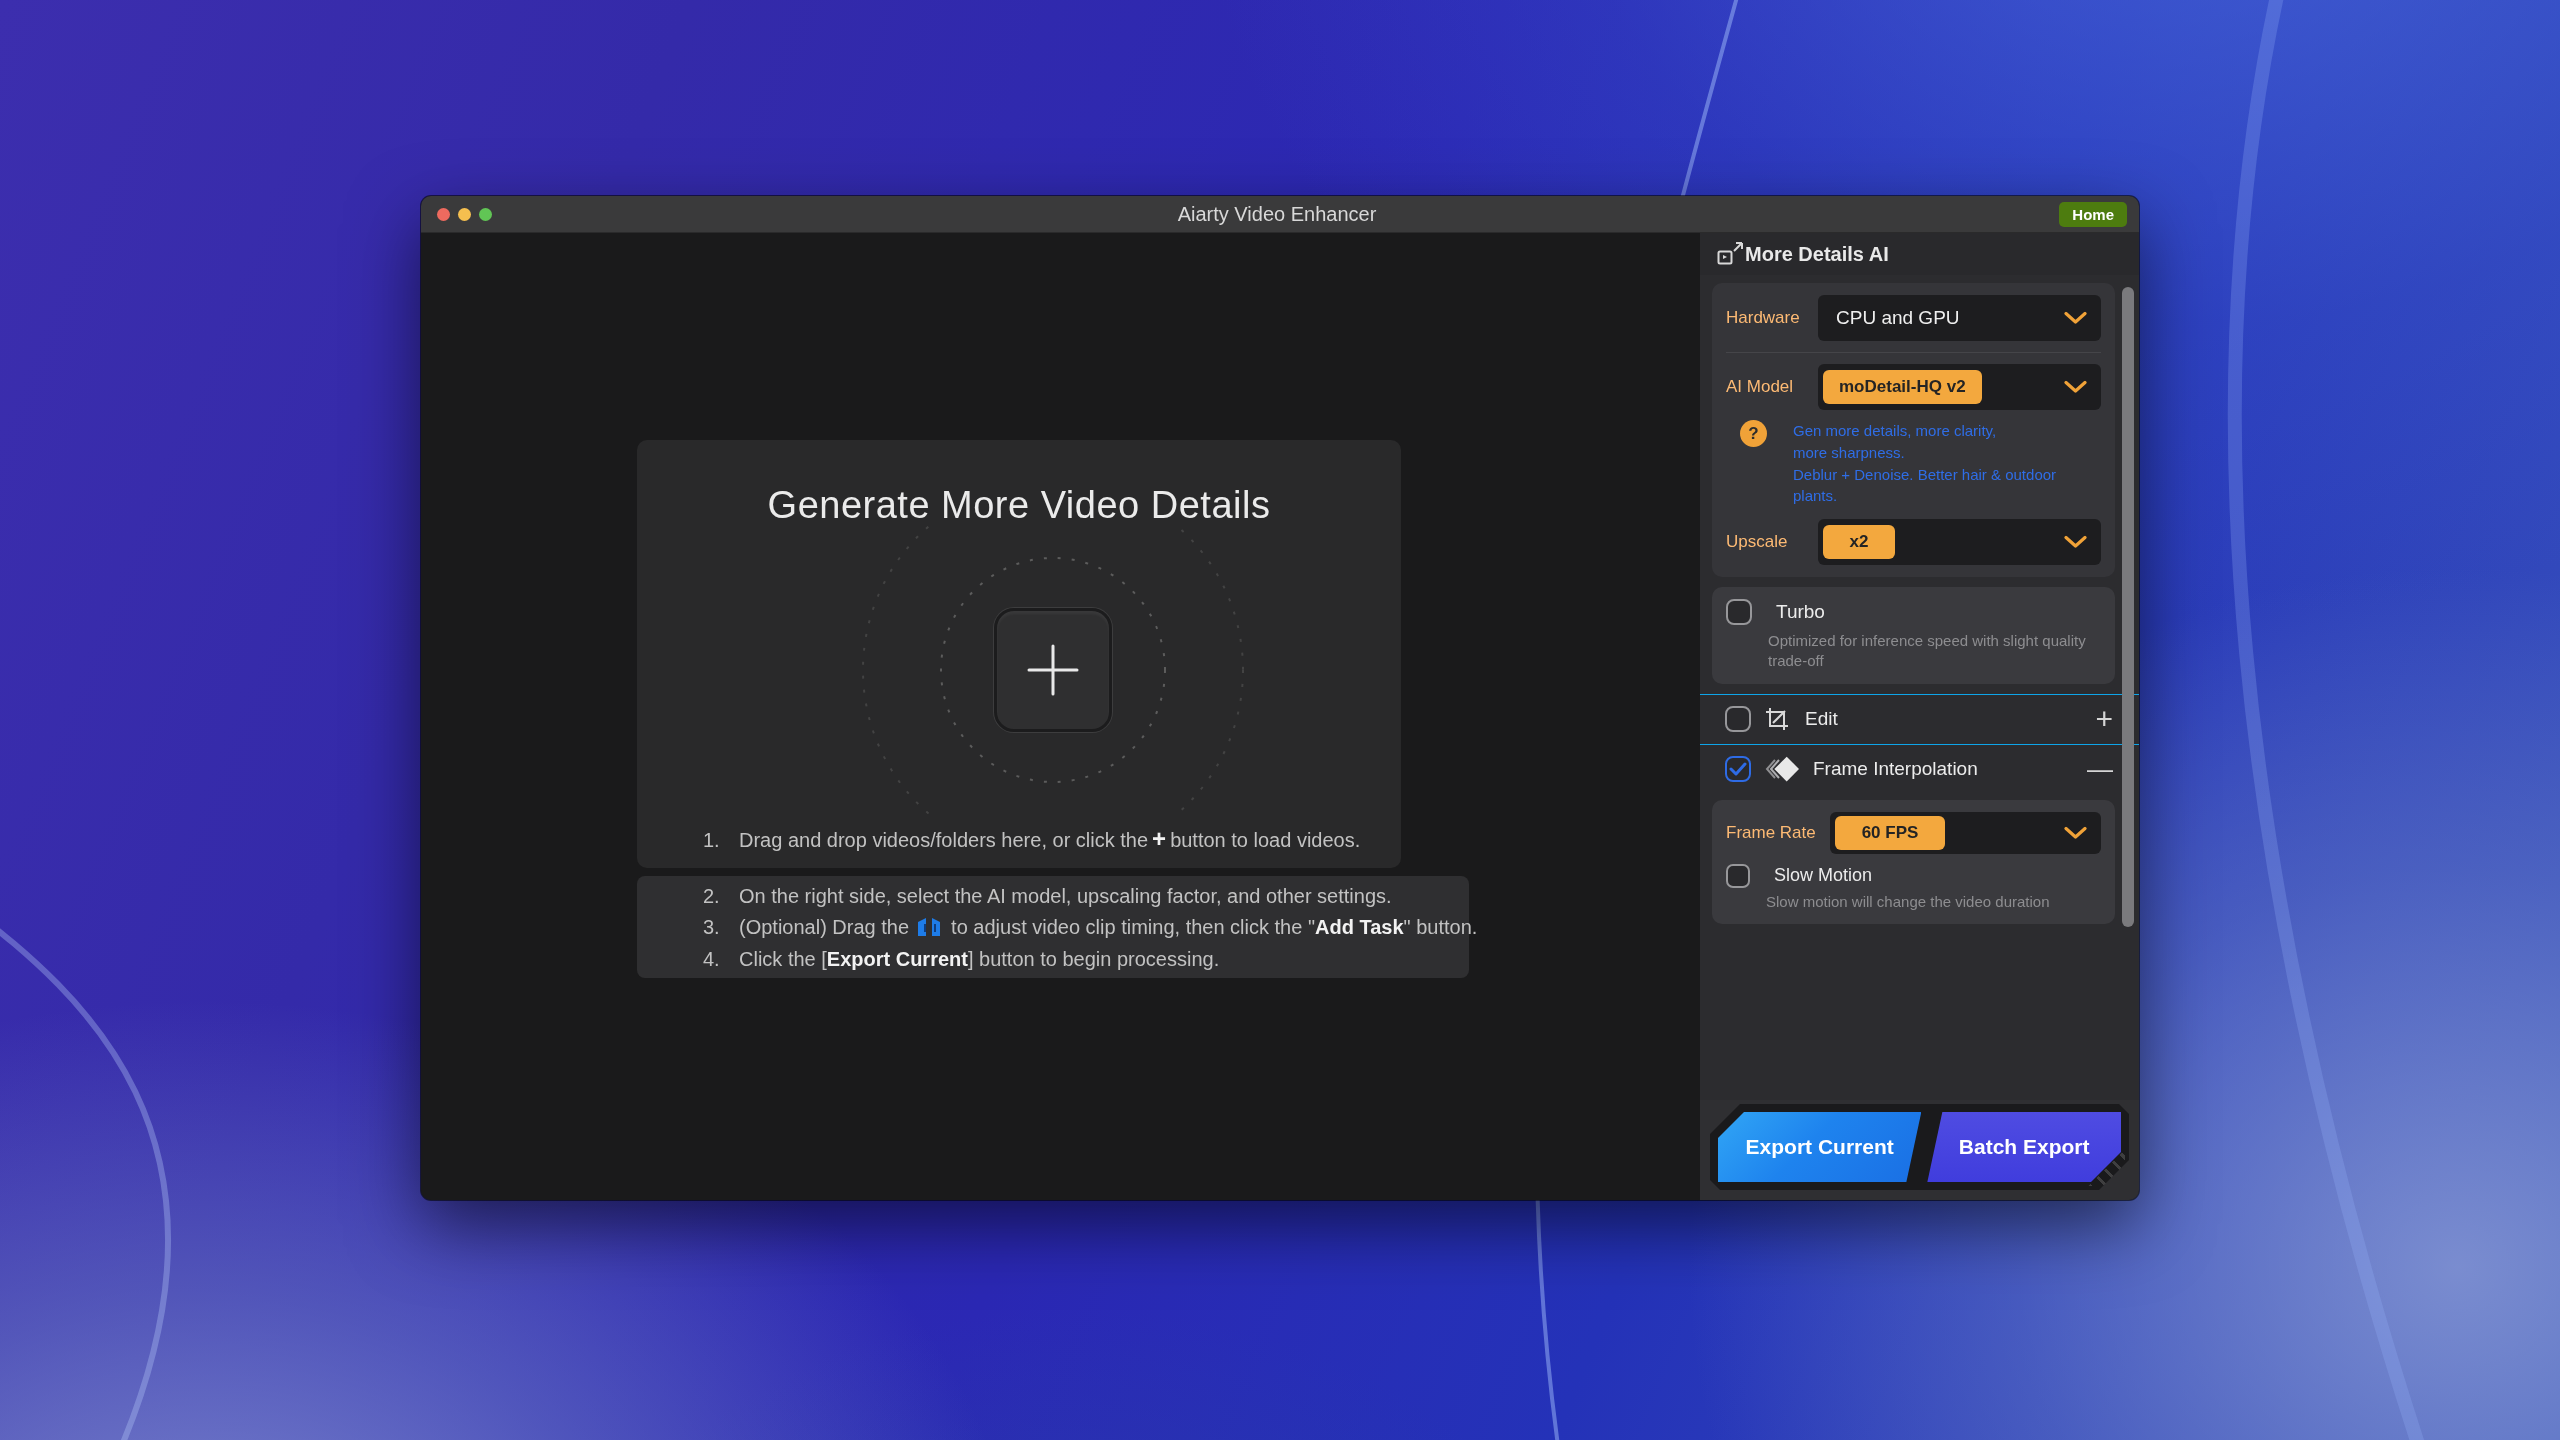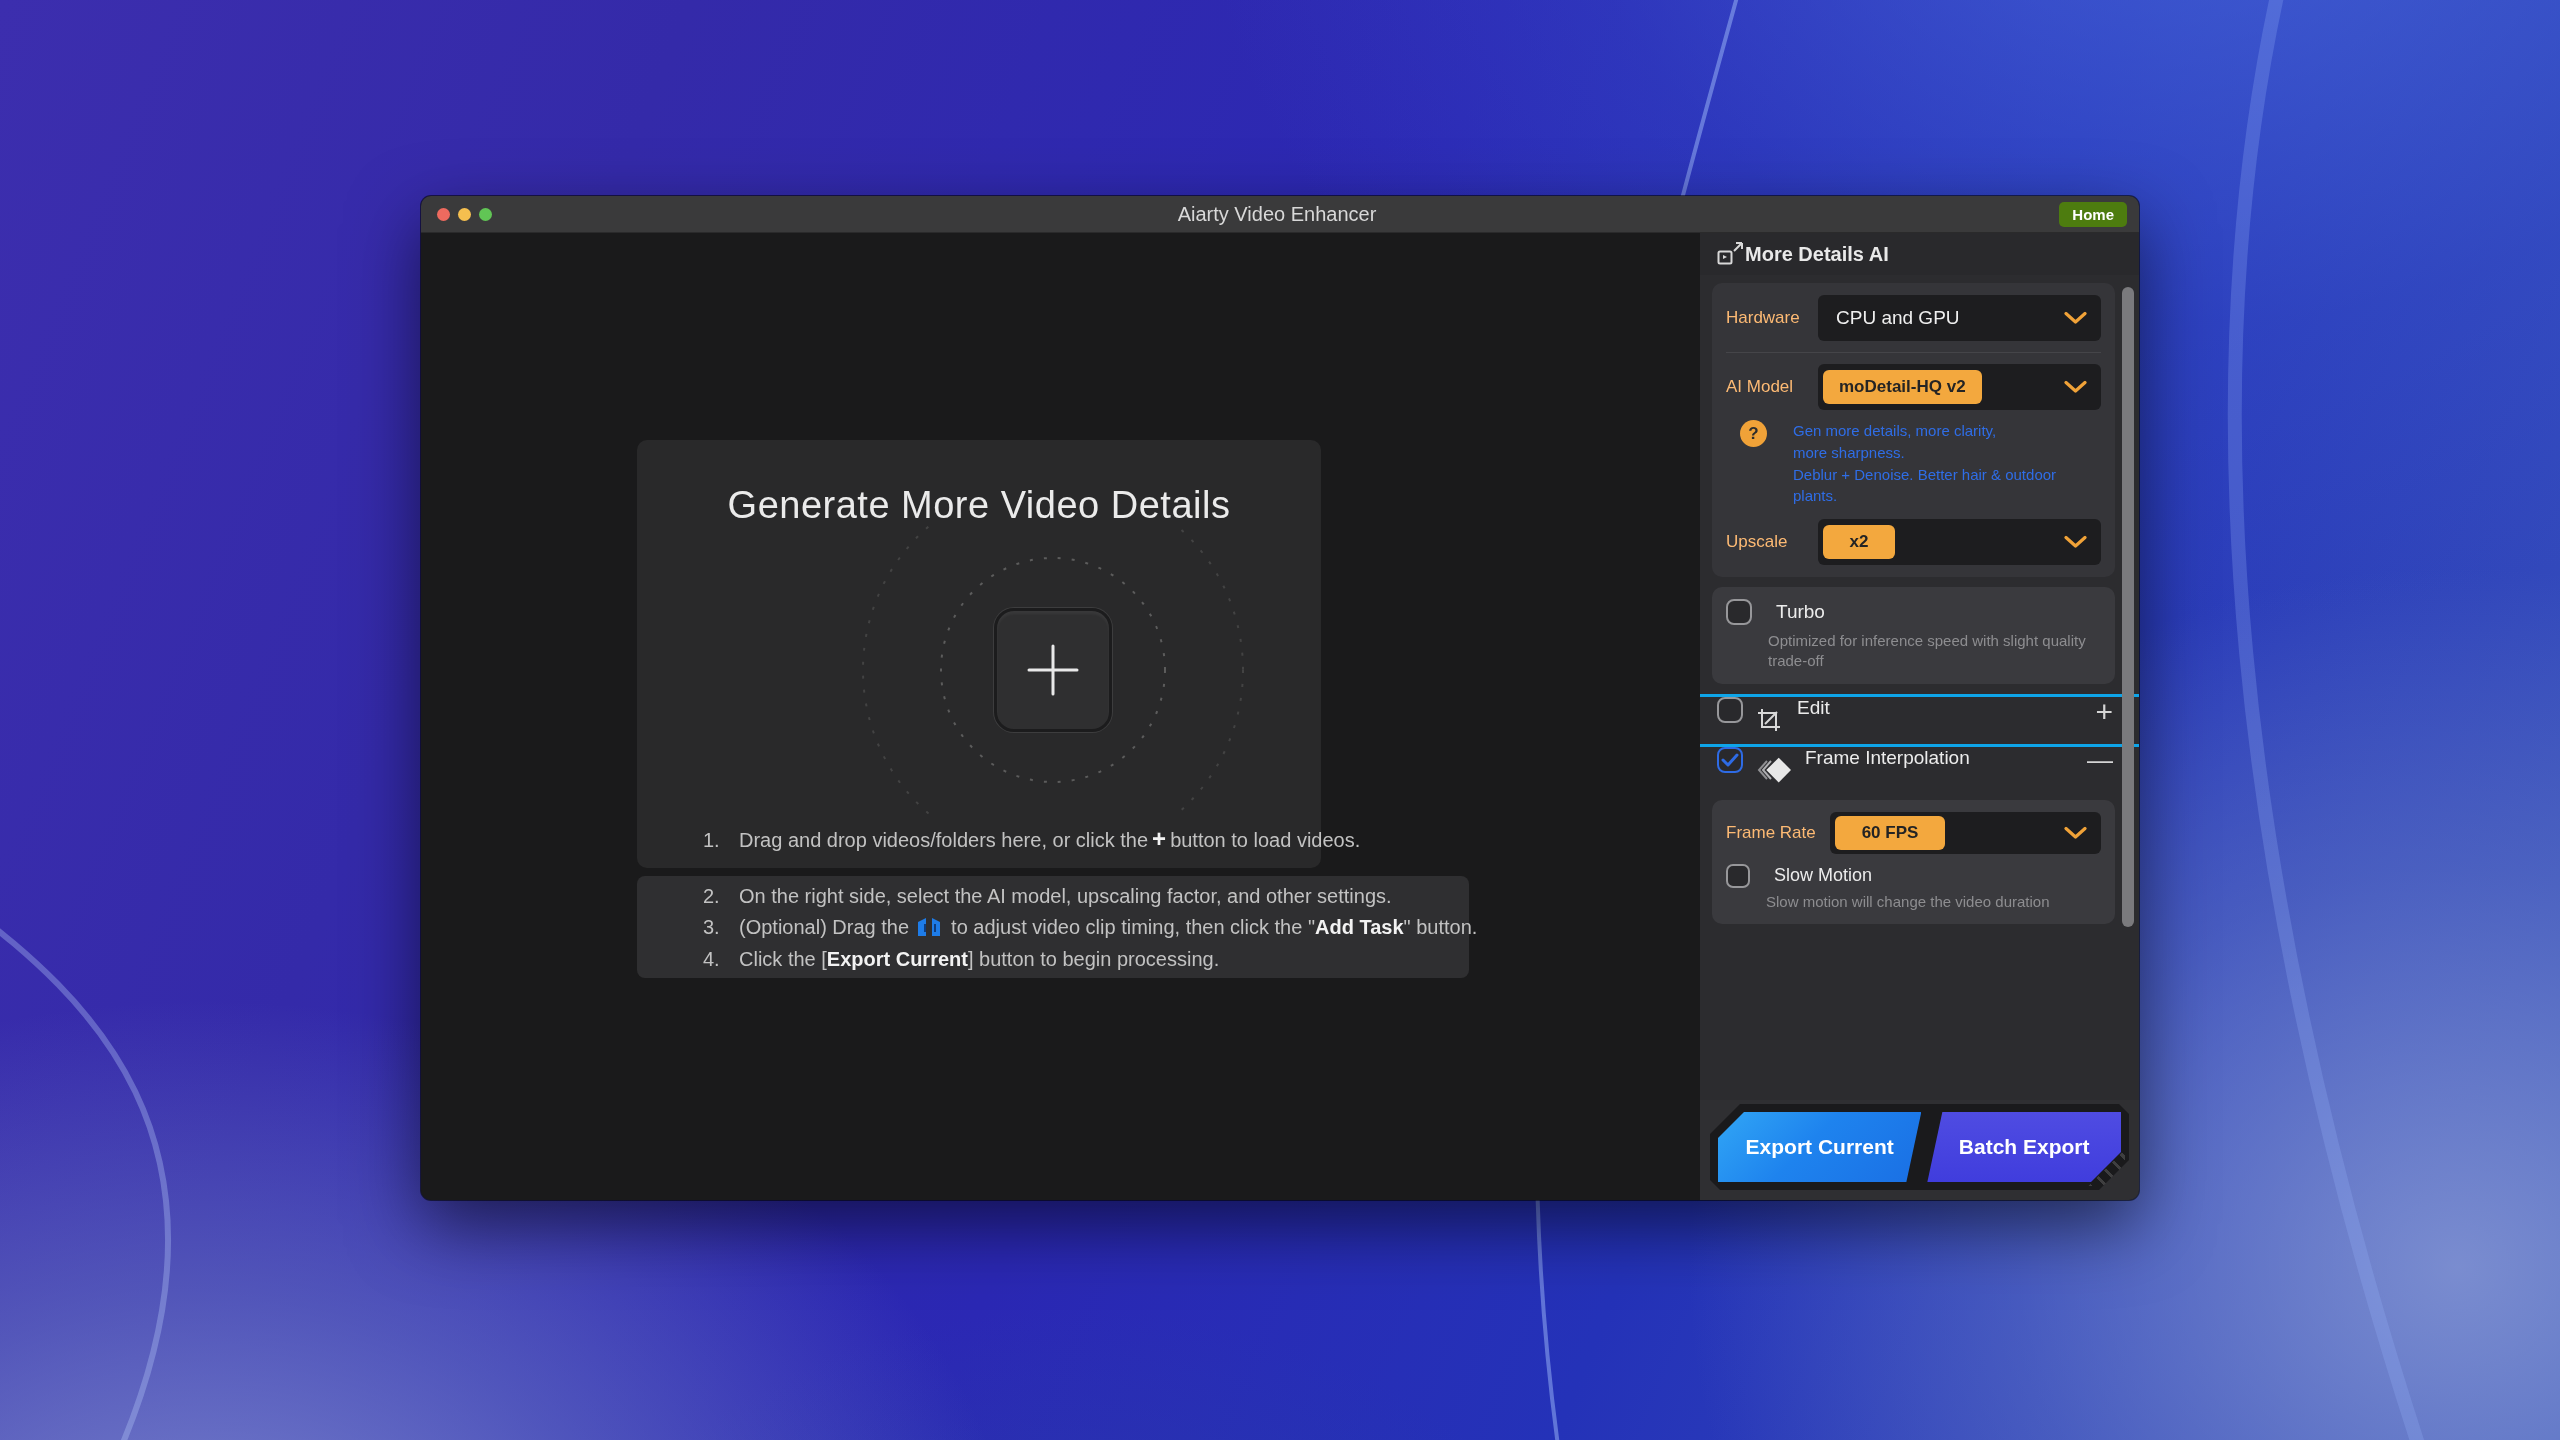--- a/index.html
+++ b/index.html
@@ -39,21 +39,21 @@
     position:absolute; right:12px; top:6px; height:25px; padding:0 13px;
     background:#4d7c0f; color:#fff; font-size:15px; font-weight:bold;
     border:none; border-radius:5px; display:flex; align-items:center; cursor:pointer;
   }
 
   .content { flex:1; display:flex; min-height:0; }
 
   
   .main { flex:1; position:relative; background:#1a1a1b; }
   .drop-panel {
-    position:absolute; left:216px; top:207px; width:684px; height:428px;
+    position:absolute; left:216px; top:207px; width:764px; height:428px;
     background:#29292a; border-radius:10px;
   }
   .drop-heading {
     position:absolute; top:44px; left:0; right:0; text-align:center;
     color:#ebebeb; font-size:38px; font-weight:500; letter-spacing:.5px;
   }
   .circles-svg { position:absolute; inset:0; }
   .plus-btn {
     position:absolute; left:357px; top:168px; width:118px; height:124px;
     border-radius:20px; background:#2f2f30; border:3px solid #1c1c1d;
@@ -119,21 +119,21 @@
   .sub-panel { margin:0 24px 10px 12px; background:#3a3a3e; border-radius:10px; padding:12px 14px; }
   .checkbox {
     width:26px; height:26px; border-radius:8px; border:2px solid #97979a; background:#29292c;
     flex:0 0 auto; cursor:pointer; display:flex; align-items:center; justify-content:center;
   }
   .checkbox.small { width:24px; height:24px; border-radius:7px; }
   .checkbox.checked { border-color:#2e6be5; }
   .check-label { color:#ececec; font-size:19px; margin-left:24px; }
   .desc { color:#8d8d90; font-size:15px; line-height:1.35; margin:6px 0 0 42px; max-width:340px; }
 
-  .feature-row { height:50px; display:flex; padding:0 18px 0 17px; border-top:3px solid #0ea5e9; }
+  .feature-row { height:50px; display:flex; align-items:center; padding:0 18px 0 25px; border-top:1px solid #0ea5e9; }
   .feature-icon { margin-left:14px; display:flex; align-items:center; }
   .feature-label { color:#ececec; font-size:19px; margin-left:14px; }
   .spacer { flex:1; }
   .row-action { color:#d5d5d5; font-size:30px; font-weight:300; line-height:1; cursor:pointer; margin-right:8px; }
   .row-action.minus { font-size:26px; }
 
   .export-row { height:88px; flex:0 0 auto; background:#323236; border-top:2px solid #242427; display:flex; align-items:center; padding:0 16px; }
   .export-texts { margin-left:14px; }
   .export-title { color:#f0f0f0; font-size:18px; font-weight:600; }
   .export-value { color:#8d8d90; font-size:16px; margin-top:5px; }

